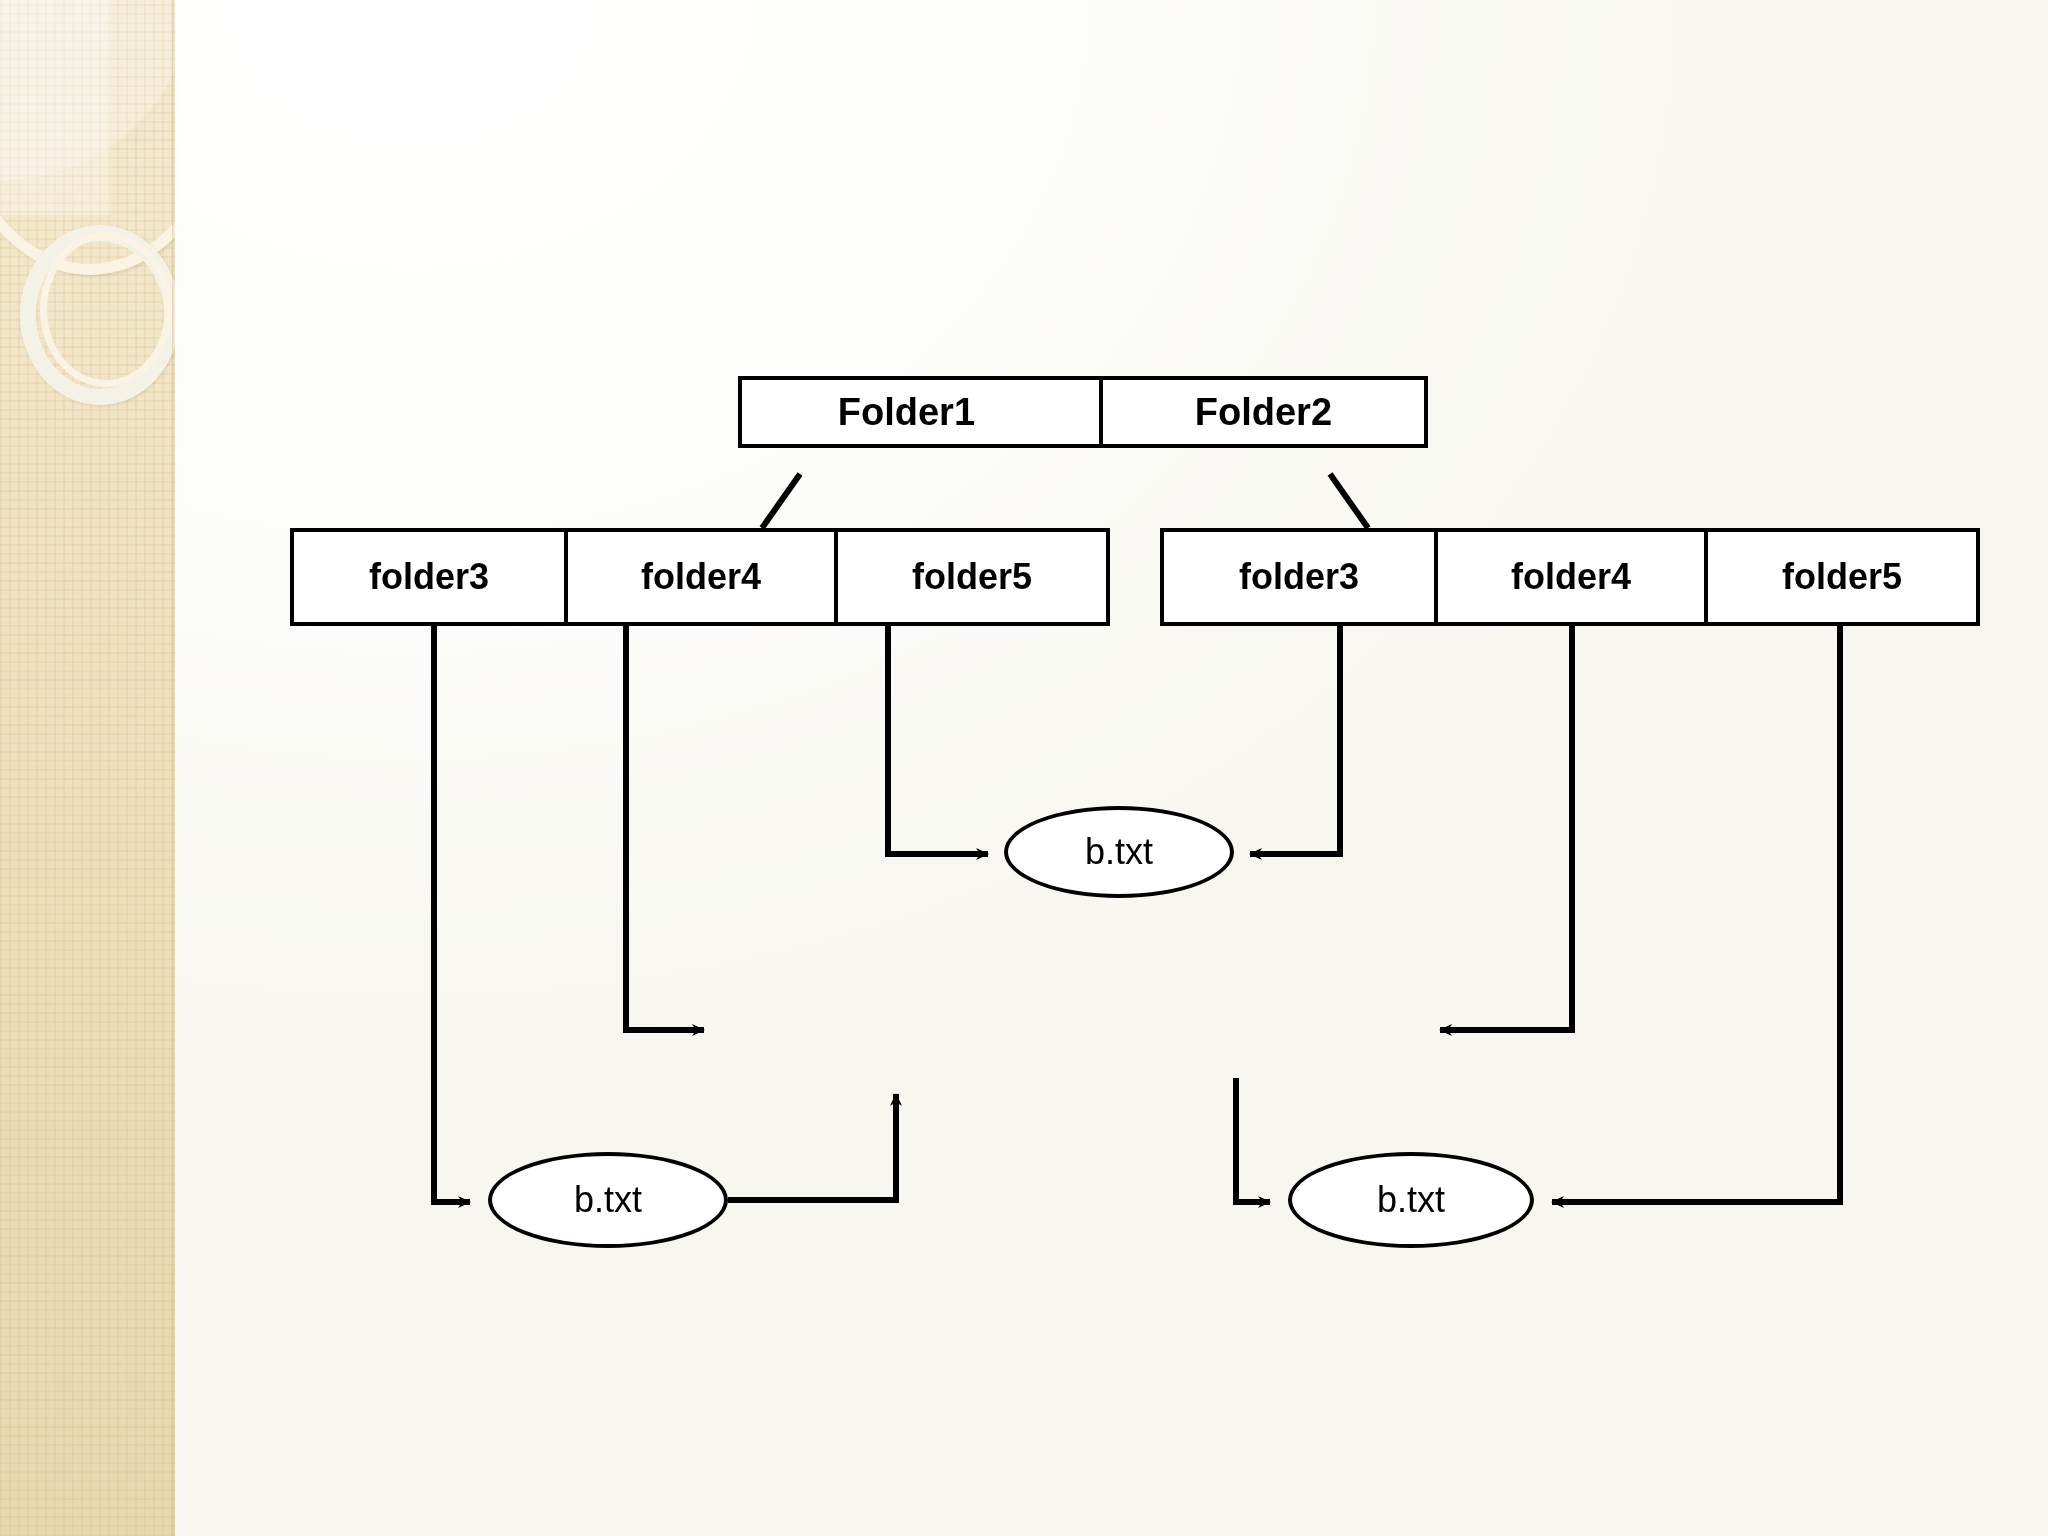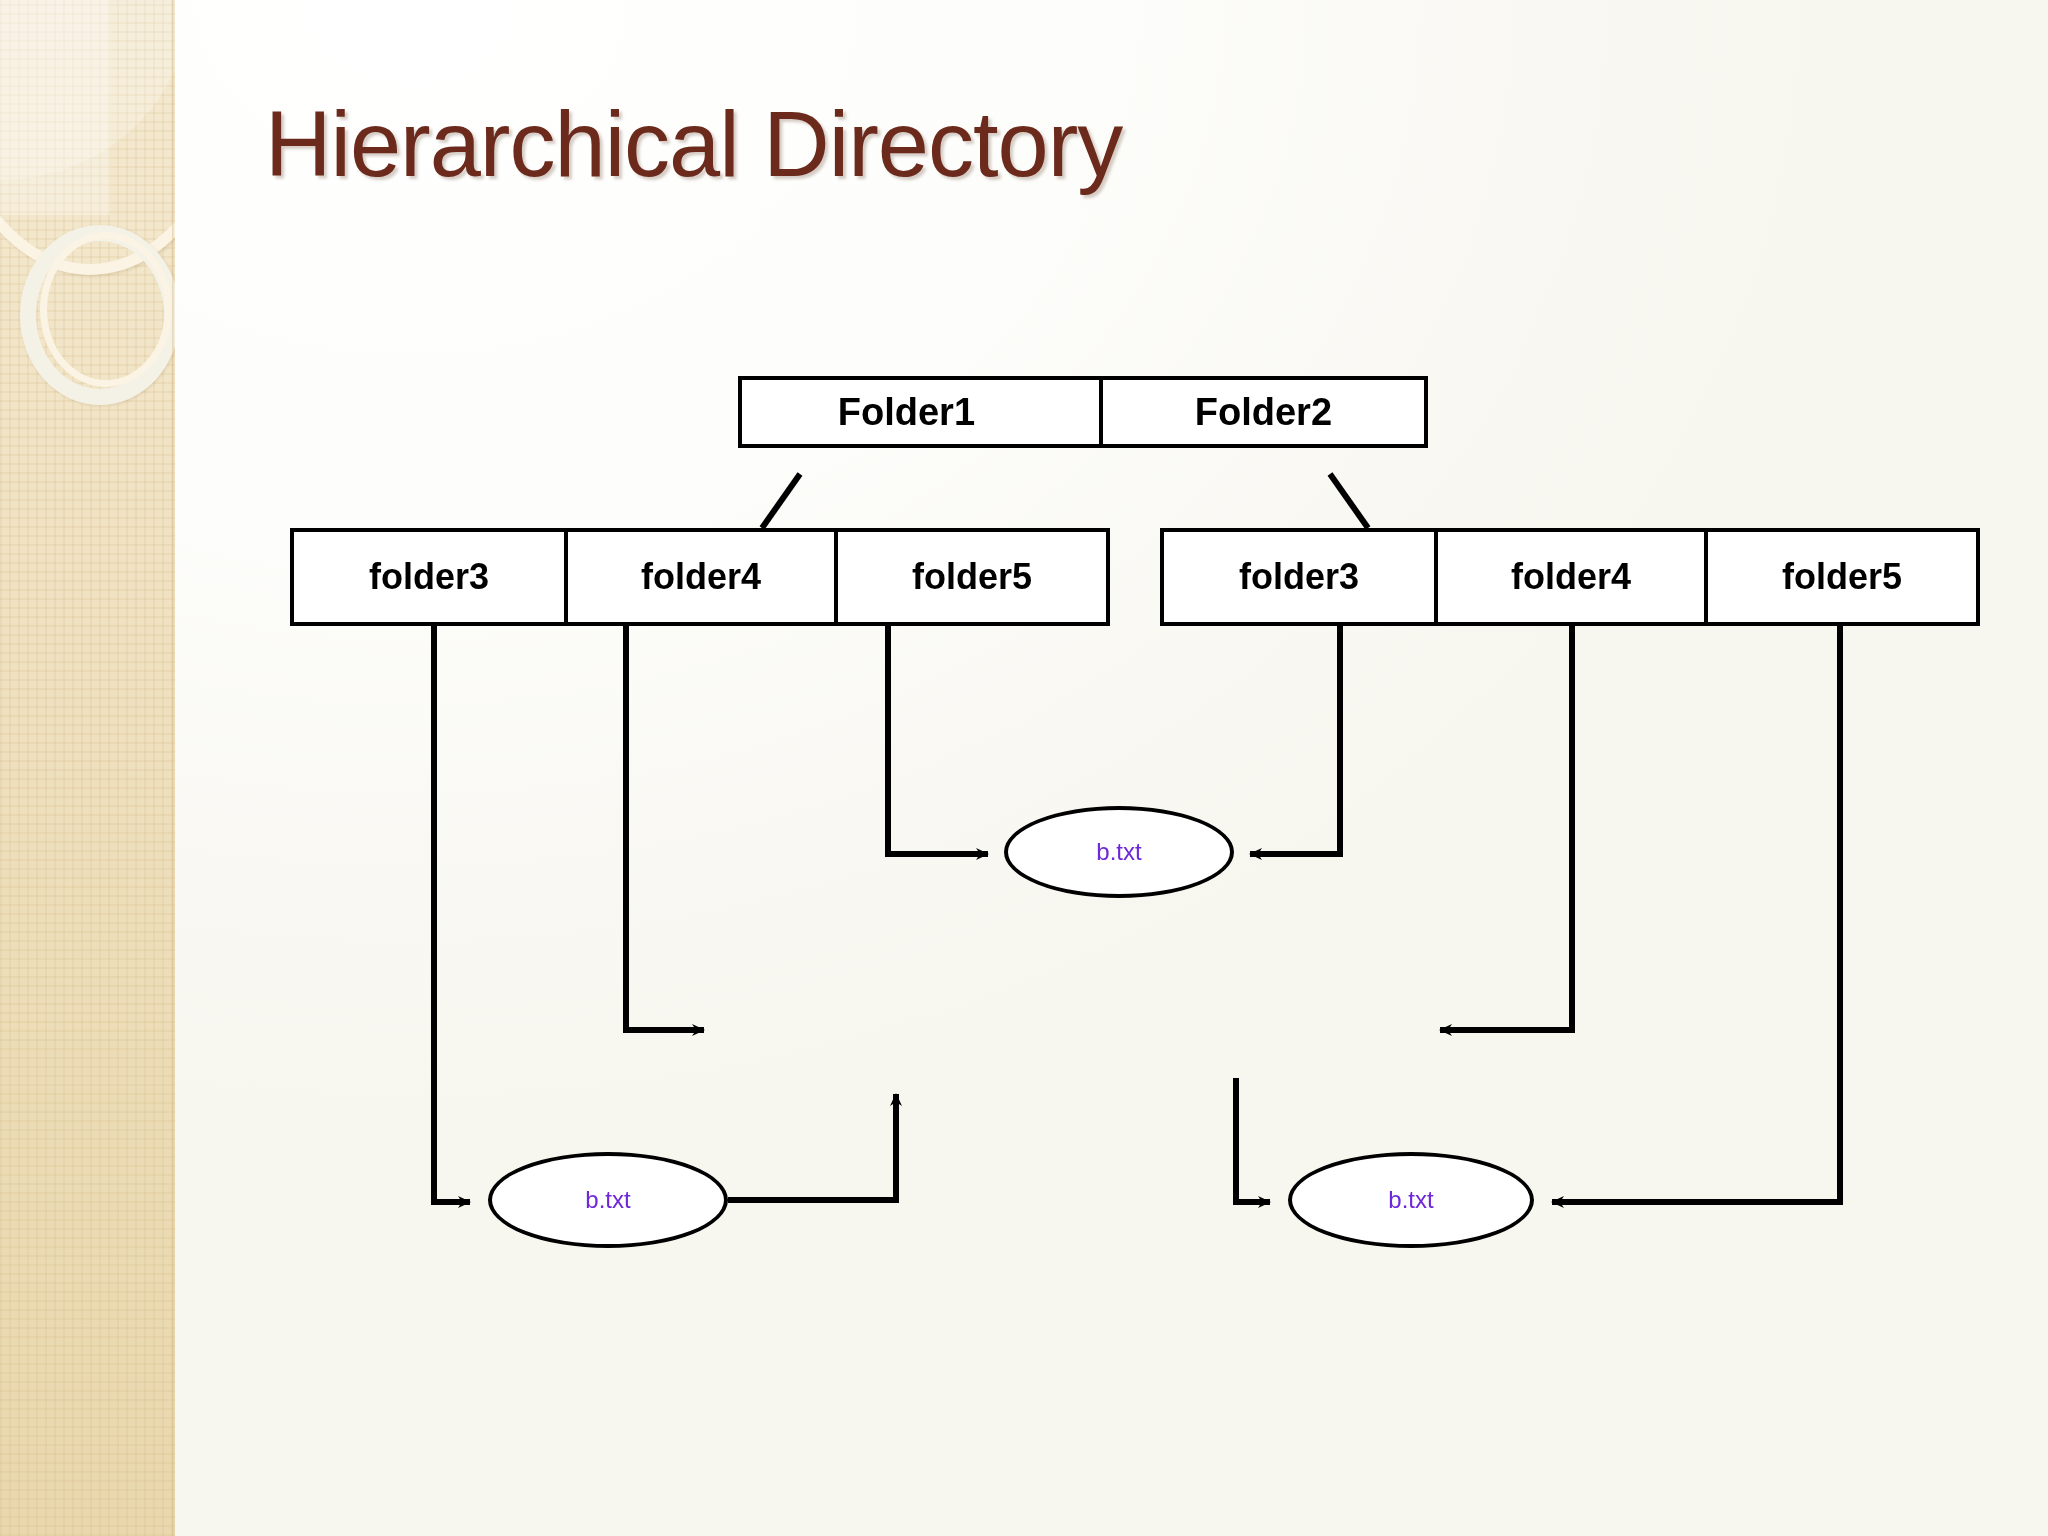--- a/index.html
+++ b/index.html
@@ -126,21 +126,21 @@
   #box-mid .cell  { font-size:37px; }
   #box-mid .c1    { width:348px; }
   #box-mid .c2    { width:344px; }
 
   .ellipse {
     position:absolute;
     background:#ffffff;
     border:4px solid #000;
     border-radius:50%;
     display:flex; align-items:center; justify-content:center;
-    font-size:24px; font-weight:400; color:#6d28d9;
+    font-size:36px; font-weight:400; color:#000000;
     z-index:3;
   }
   #ell-mid   { left:1004px; top:806px;  width:230px; height:92px; }
   #ell-bl    { left:488px;  top:1152px; width:240px; height:96px; }
   #ell-br    { left:1288px; top:1152px; width:246px; height:96px; }
 
   #figure-caption {
     position:absolute;
     left:828px; top:1304px;
     font-size:40px;
@@ -157,21 +157,20 @@
   <div id="left-band">
     <div id="left-band-texture"></div>
     <div id="left-band-lighttop"></div>
     <div id="wedge"></div>
     <div class="ring" id="ring-a"></div>
     <div class="ring" id="ring-b"></div>
     <div class="ring" id="ring-c"></div>
     <div id="band-edge"></div>
   </div>
 
-  <div id="page-title">Hierarchical Directory</div>
 
   <div id="diagram">
     <svg width="2048" height="1536">
       <defs>
         <marker id="ah" markerWidth="14" markerHeight="14" refX="12" refY="6" orient="auto" markerUnits="userSpaceOnUse">
           <path d="M0,0 L13,6 L0,12 L4,6 Z" fill="#000"></path>
         </marker>
       </defs>
       <g stroke="#000" stroke-width="6" fill="none">
 

